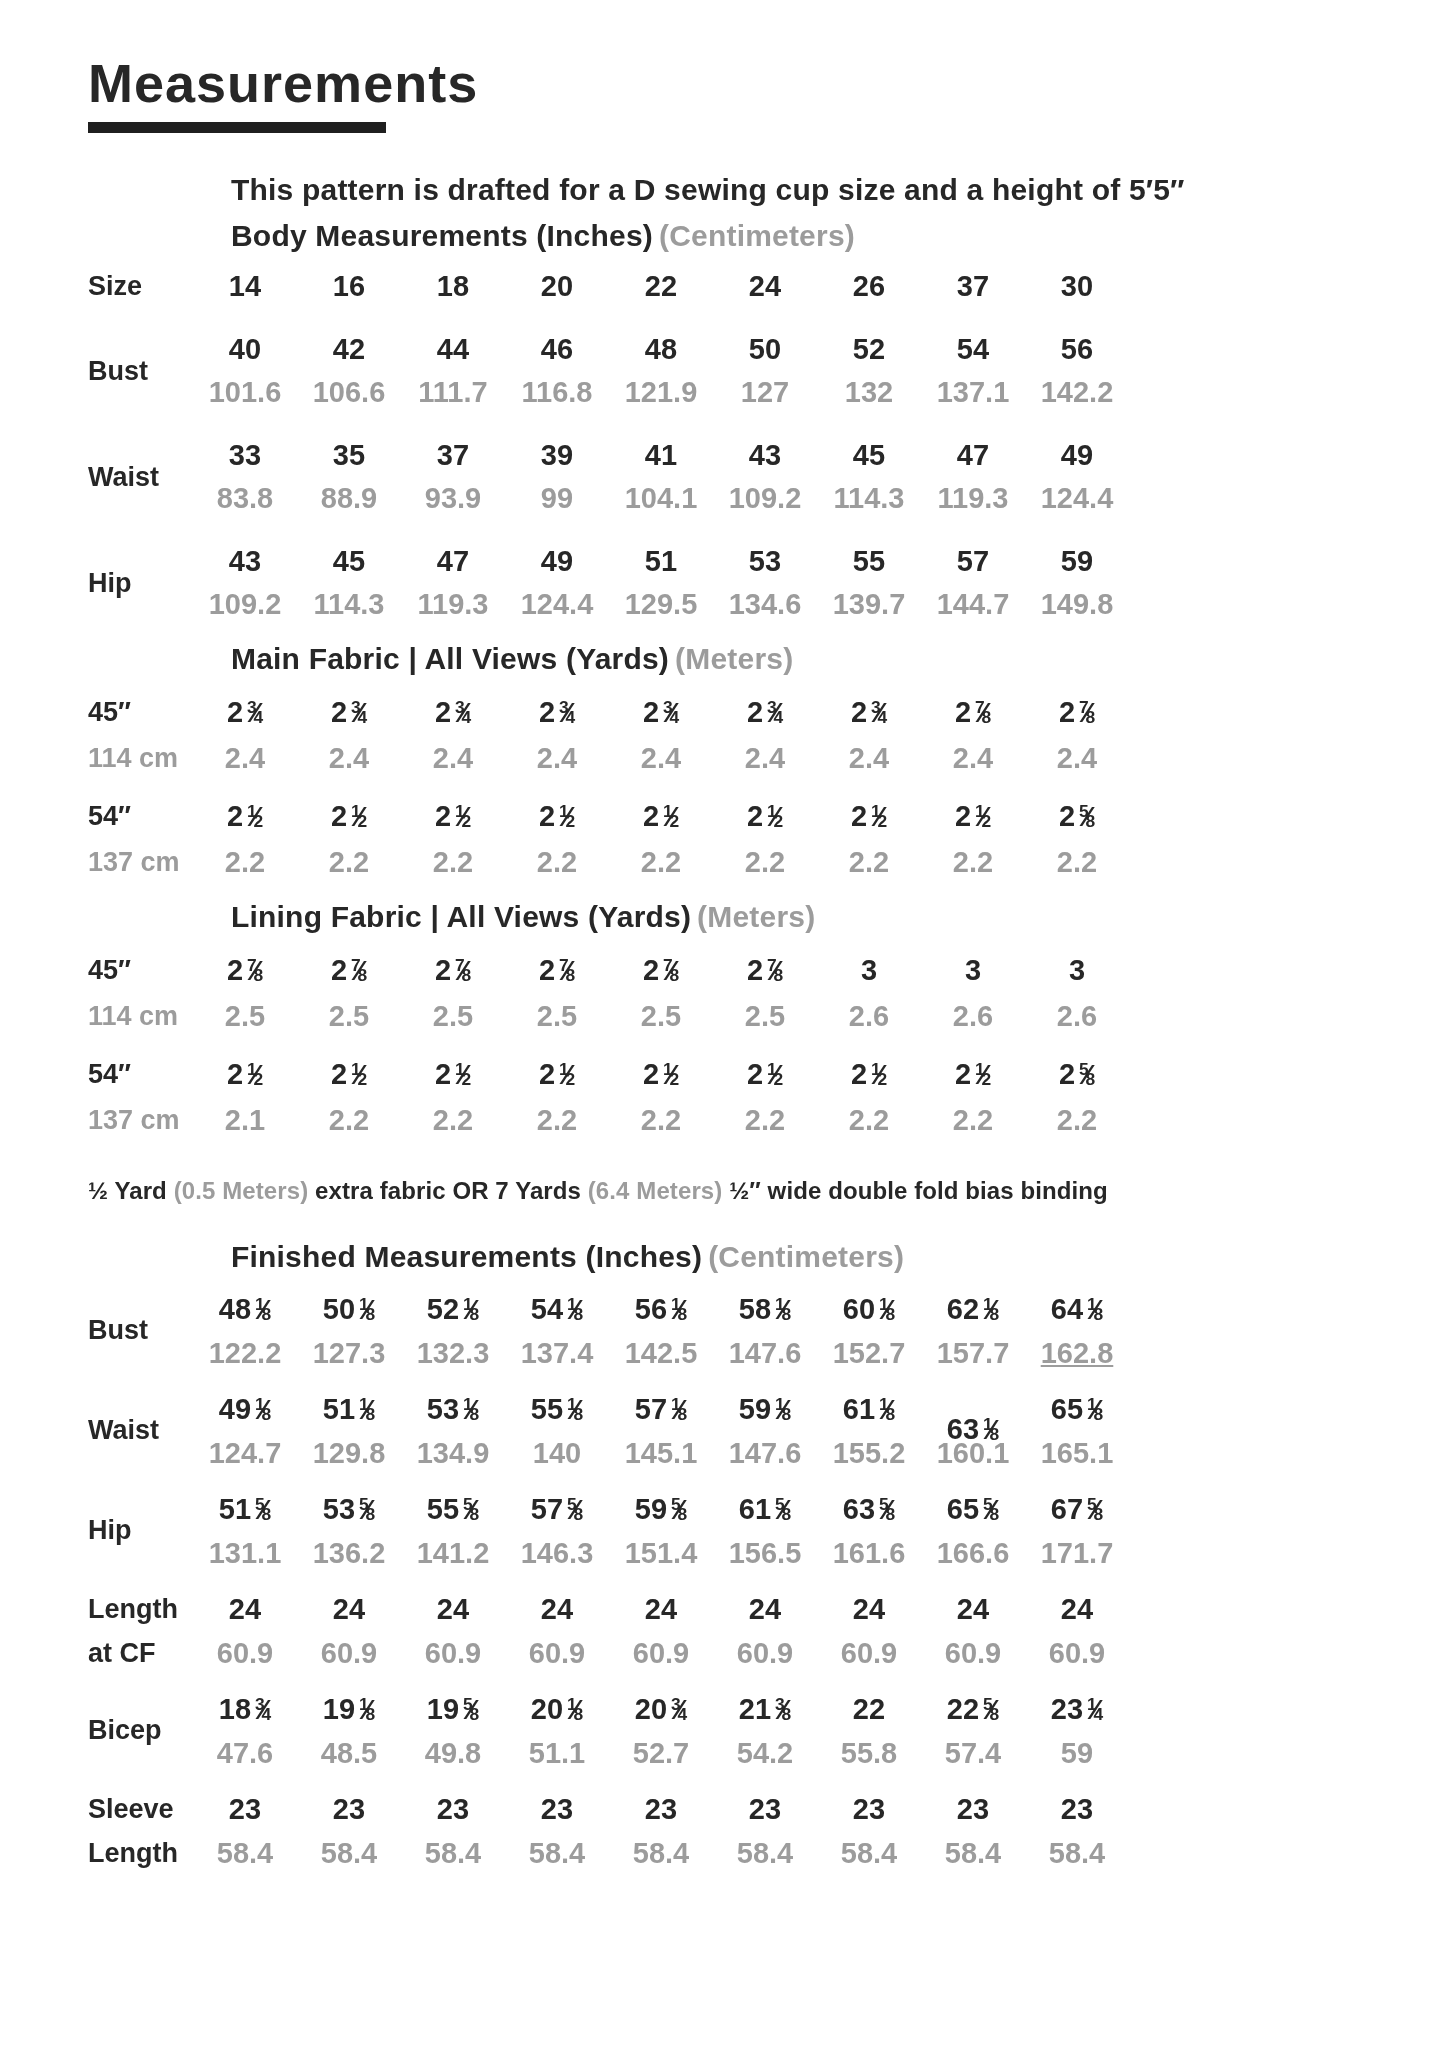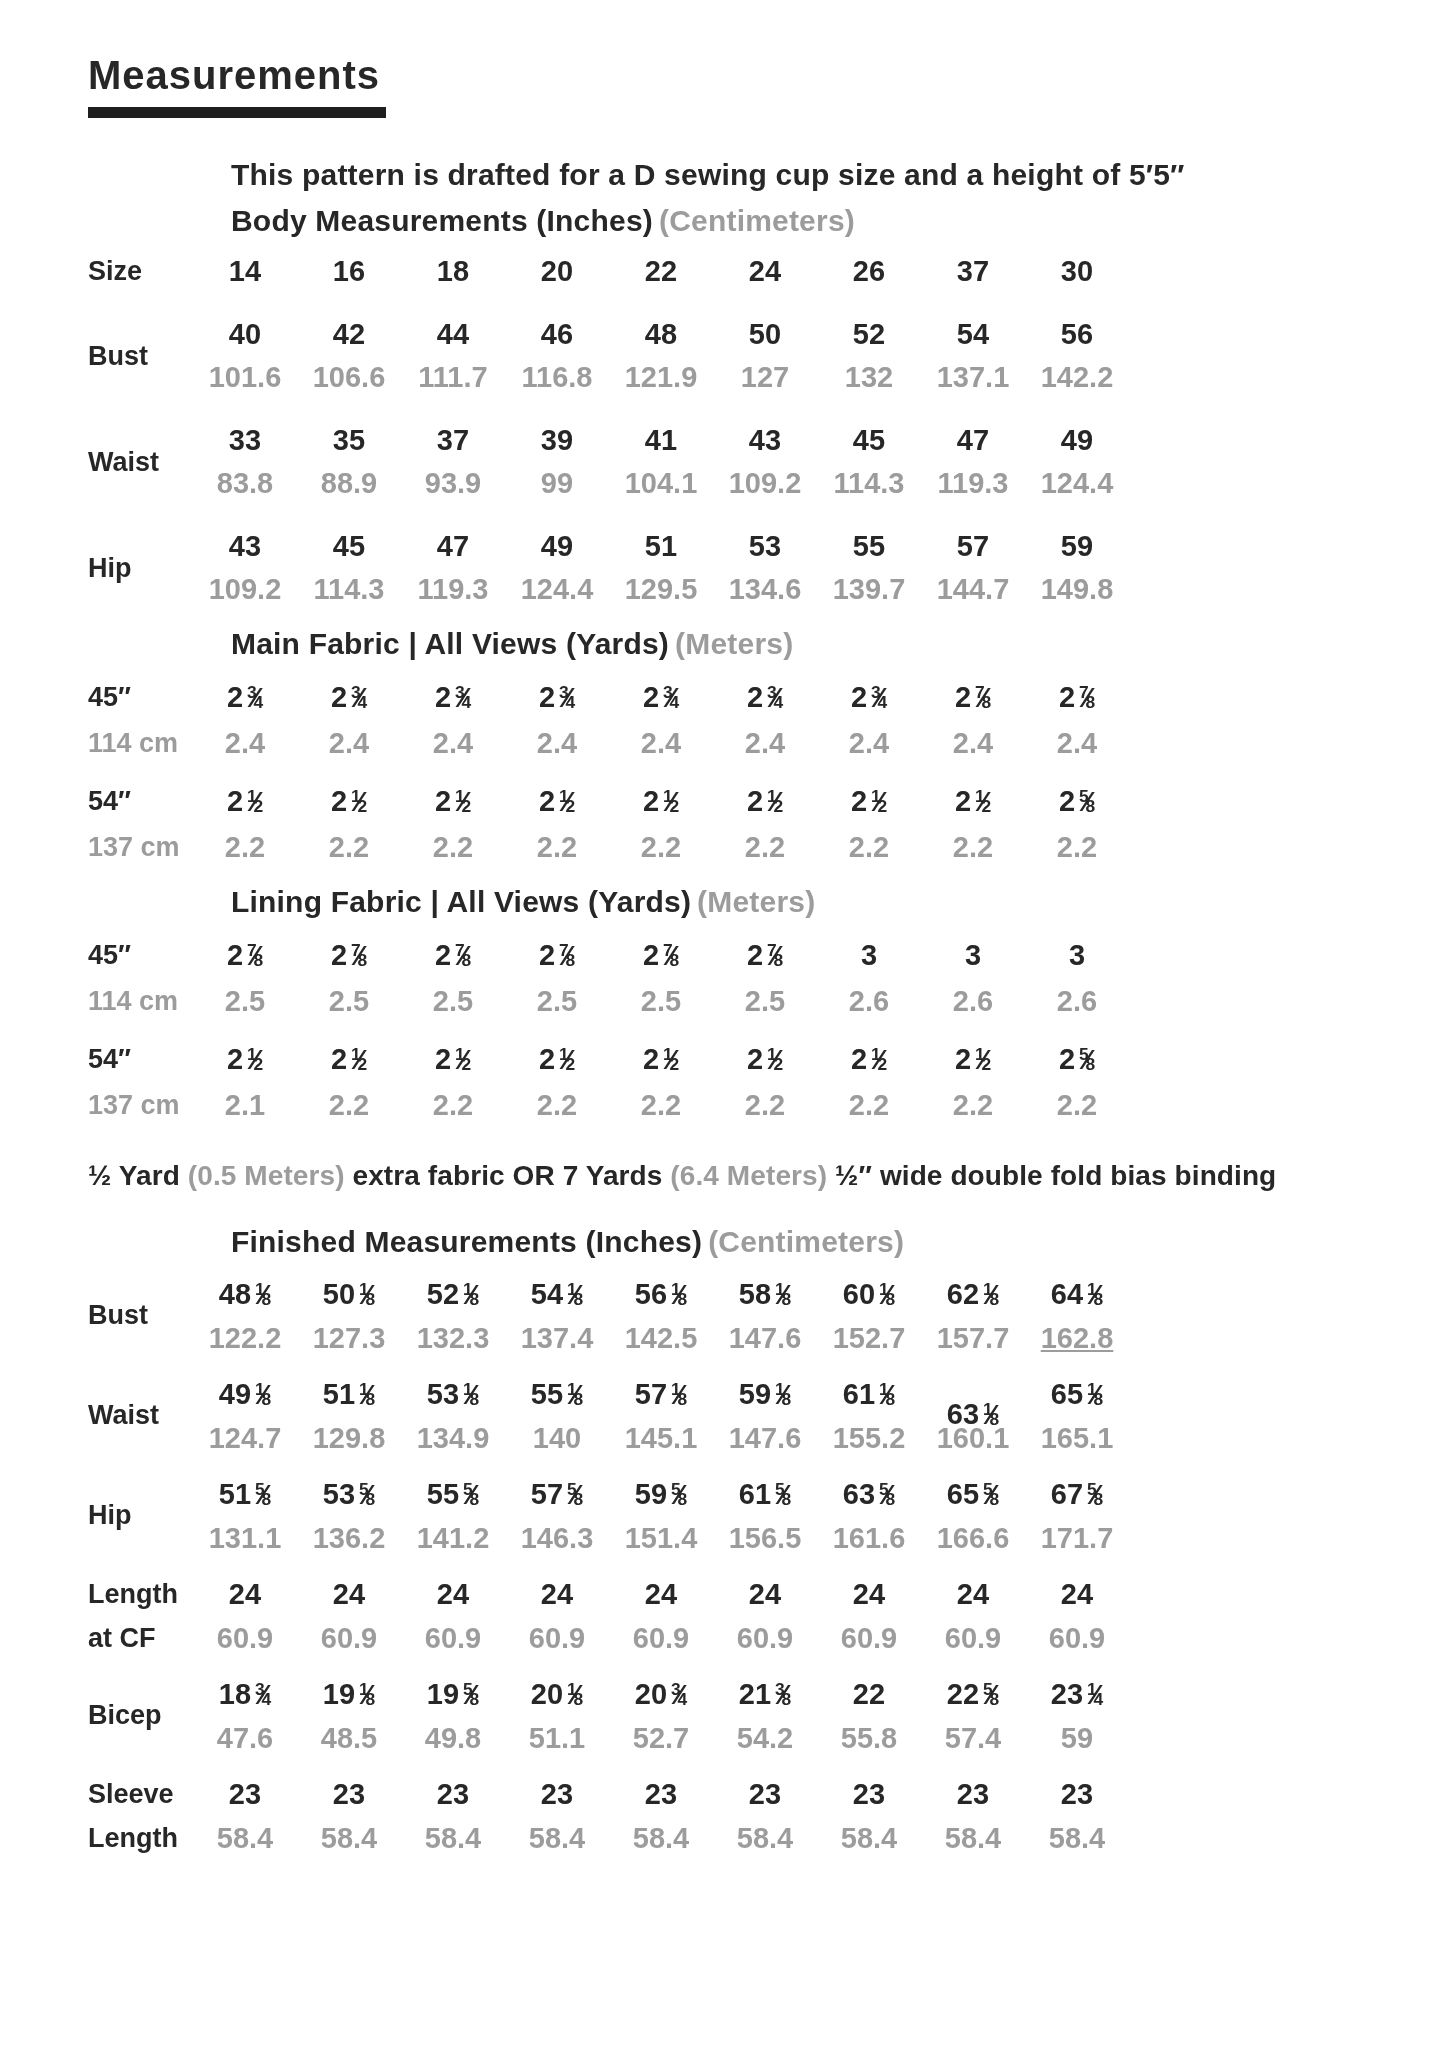--- a/index.html
+++ b/index.html
@@ -8,21 +8,21 @@
   }
   *{margin:0;padding:0;box-sizing:border-box;}
   html,body{background:#ffffff;}
   body{
     width:1445px;height:2060px;overflow:hidden;
     font-family:"Liberation Sans","DejaVu Sans",sans-serif;
     color:var(--ink);
   }
   .page{width:1445px;height:2060px;padding:54px 10px 0 88px;}
   h1{
-    font-size:40px;font-weight:700;letter-spacing:1px;line-height:1.08;
+    font-size:54px;font-weight:700;letter-spacing:1px;line-height:1.08;
     color:var(--ink);
   }
   .rule{width:298px;height:11px;background:#1f1f1f;margin-top:10px;}
   .intro{
     margin:40px 0 0 143px;
     font-size:30px;font-weight:700;letter-spacing:.2px;white-space:nowrap;
   }
   .sheading{
     margin-left:143px;font-size:30px;font-weight:700;letter-spacing:.2px;white-space:nowrap;
   }
@@ -51,21 +51,21 @@
     font-size:27px;font-weight:700;color:var(--muted);
     text-align:left;white-space:nowrap;
   }
   .w{margin-right:4px;}
   .fr{white-space:nowrap;}
   .fr sup{font-size:.6em;vertical-align:.52em;letter-spacing:0;}
   .fr .sl{font-size:.98em;margin:0 -4px;}
   .fr sub{font-size:.6em;vertical-align:-.06em;}
   .notes{margin-top:30px;}
   .note{
-    font-size:28px;font-weight:700;letter-spacing:.1px;
+    font-size:24px;font-weight:700;letter-spacing:.1px;
     line-height:38px;white-space:nowrap;
   }
   .note + .note{margin-top:28px;}
   .note .muted{color:var(--muted);}
 </style>
 </head>
 <body>
 
 <div class="page">
 

